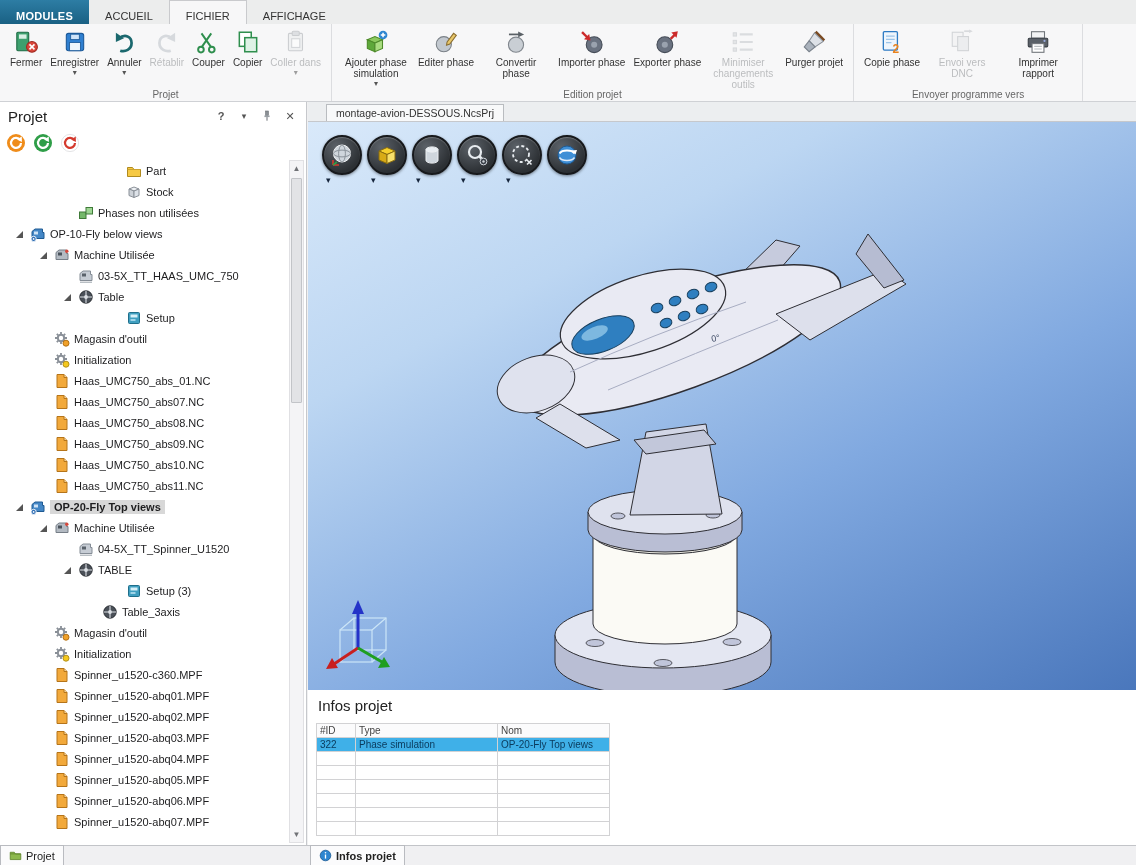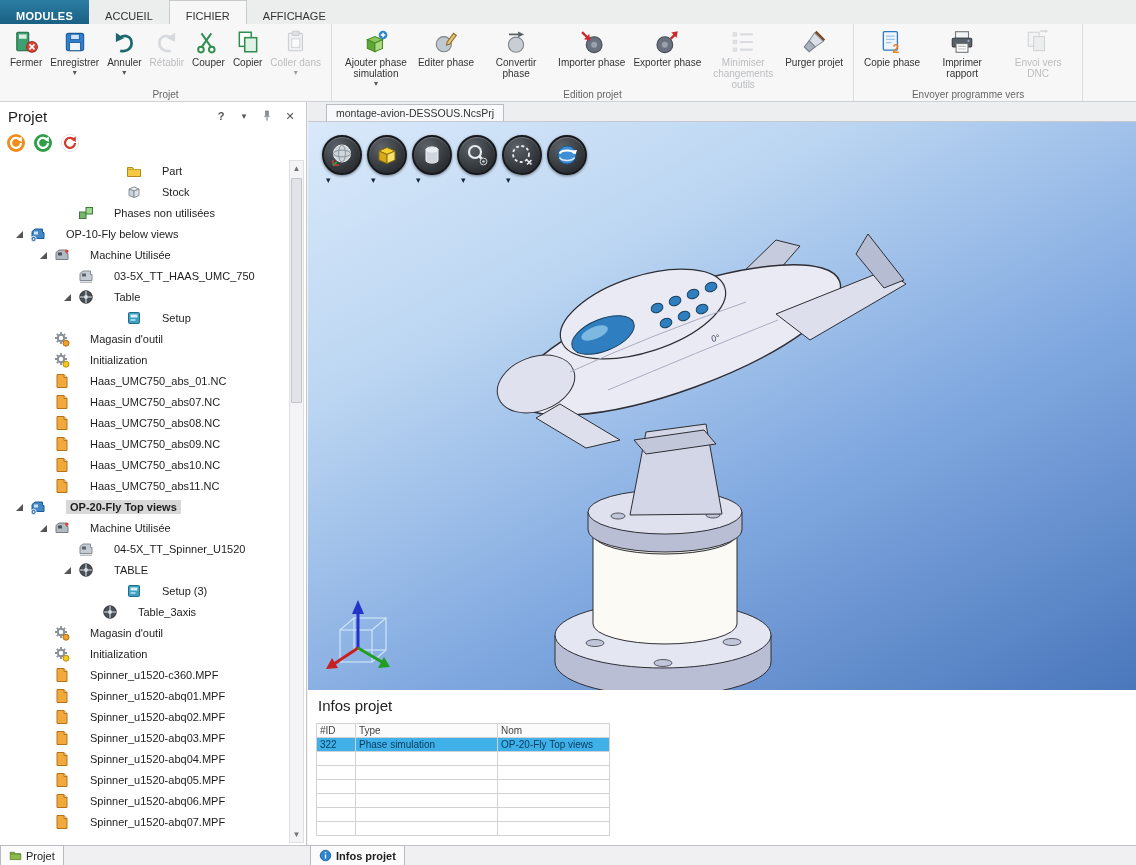--- a/index.html
+++ b/index.html
@@ -35,21 +35,21 @@
 .phicon{width:16px;height:16px;margin-left:7px;color:#666;display:inline-flex;align-items:center;justify-content:center;cursor:default;}
 .phicon svg{width:12px;height:12px;}
 .ptools{height:26px;display:flex;align-items:center;gap:7px;padding:0 6px;}
 .ptools .icon svg{width:20px;height:20px;}
 #tree{position:absolute;left:0;top:58px;right:18px;bottom:0;overflow:hidden;font-size:11px;}
 .trow{display:flex;align-items:center;height:21px;white-space:nowrap;}
 .exp{flex:0 0 14px;height:21px;position:relative;}
 .exp.open::after{content:"";position:absolute;left:2px;top:8px;width:0;height:0;border-bottom:7px solid #555;border-left:7px solid transparent;}
 .ticon{flex:0 0 20px;}
 .ticon svg{width:16px;height:16px;}
-.tlabel{margin-left:18px;color:#1d1d1f;}
+.tlabel{margin-left:2px;color:#1d1d1f;}
 .tlabel.sel{background:#d8d8d8;font-weight:bold;padding:1px 4px;}
 #vscroll{position:absolute;right:2px;top:58px;width:15px;bottom:2px;background:#f4f4f6;border:1px solid #e0e0e3;}
 .sarrow{position:absolute;left:0;right:0;height:15px;display:flex;align-items:center;justify-content:center;font-size:8px;color:#707276;background:#f4f4f6;}
 .sarrow.up{top:0;}
 .sarrow.down{bottom:0;}
 #sthumb{position:absolute;left:1px;right:1px;top:17px;height:225px;background:#e2e3e6;border:1px solid #c2c4c8;border-radius:1px;}
 
 
 #main{position:absolute;left:308px;top:102px;right:0;bottom:20px;}
 #docstrip{height:20px;background:#eceef0;border-bottom:1px solid #c6c8cc;display:flex;align-items:flex-end;}
@@ -258,42 +258,42 @@
         <div class="rbtn">
           <span class="icon ricon">
             <svg viewBox="0 0 24 24">
               <rect x="4" y="2.5" width="13" height="17" rx="1" fill="#eef5fc" stroke="#2e7bc4" stroke-width="1.2"></rect>
               <path d="M6.5 6.5h8M6.5 9.5h8M6.5 12.5h5" stroke="#9cc4e8" stroke-width="1.2"></path>
               <text x="12.5" y="22" font-size="11" font-weight="bold" fill="#e8821e">2</text>
             </svg>
           </span>
           <span class="rlabel">Copie phase</span>
         </div>
+        <div class="rbtn disabled">
+          <span class="icon ricon">
+            <svg viewBox="0 0 24 24">
+              <rect x="3" y="3" width="10" height="13" fill="#f0f1f2" stroke="#b4b8bc"></rect>
+              <rect x="8" y="7" width="10" height="13" fill="#e4e6e8" stroke="#b4b8bc"></rect>
+              <path d="M14 2h6" stroke="#c0c4c8" stroke-width="1.6"></path>
+              <polygon points="22,2 18.5,0.4 18.5,3.6" fill="#c0c4c8"></polygon>
+            </svg>
+          </span>
+          <span class="rlabel">Envoi vers DNC</span>
+        </div>
         <div class="rbtn">
           <span class="icon ricon">
             <svg viewBox="0 0 24 24">
               <rect x="6" y="2.5" width="12" height="6" fill="#f2f3f4" stroke="#70757a"></rect>
               <rect x="3" y="8.5" width="18" height="8" rx="1" fill="#5a6068" stroke="#3a3f45"></rect>
               <circle cx="18" cy="11" r="1" fill="#9ad"></circle>
               <rect x="6.5" y="13.5" width="11" height="8" fill="#fff" stroke="#70757a"></rect>
               <path d="M8.5 16h7M8.5 18.5h7" stroke="#b8bcc0"></path>
             </svg>
           </span>
           <span class="rlabel">Imprimer rapport</span>
-        </div>
-        <div class="rbtn disabled">
-          <span class="icon ricon">
-            <svg viewBox="0 0 24 24">
-              <rect x="3" y="3" width="10" height="13" fill="#f0f1f2" stroke="#b4b8bc"></rect>
-              <rect x="8" y="7" width="10" height="13" fill="#e4e6e8" stroke="#b4b8bc"></rect>
-              <path d="M14 2h6" stroke="#c0c4c8" stroke-width="1.6"></path>
-              <polygon points="22,2 18.5,0.4 18.5,3.6" fill="#c0c4c8"></polygon>
-            </svg>
-          </span>
-          <span class="rlabel">Envoi vers DNC</span>
         </div>
       </div>
       <div class="glabel">Envoyer programme vers</div>
     </div>
   </div>
 
 <div id="leftpanel">
   <div class="phead">
     <span class="ptitle">Projet</span>
     <span id="pheadicons">

